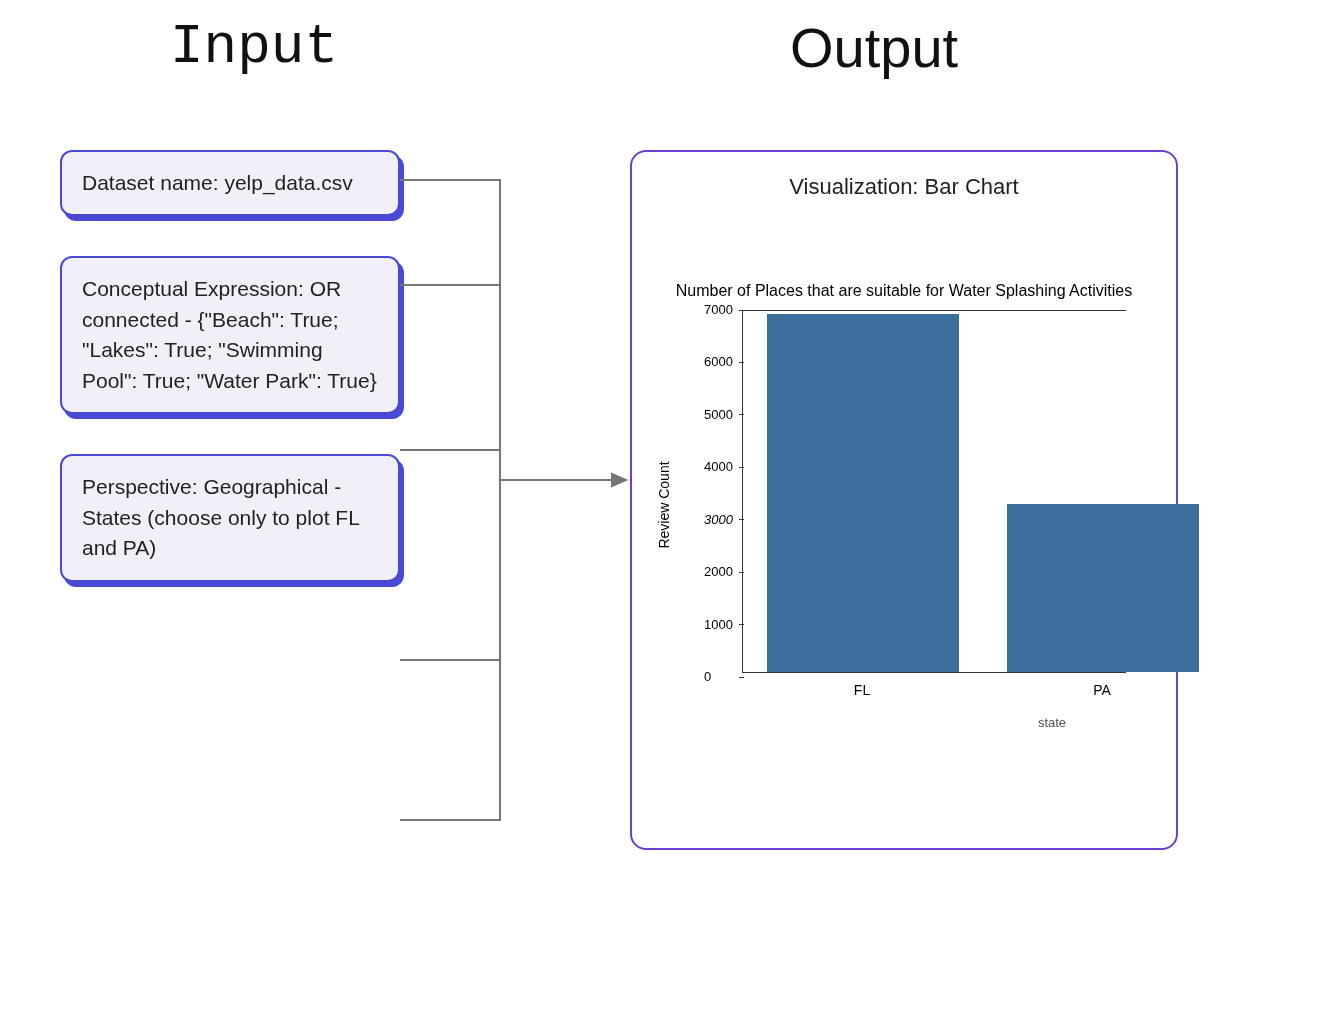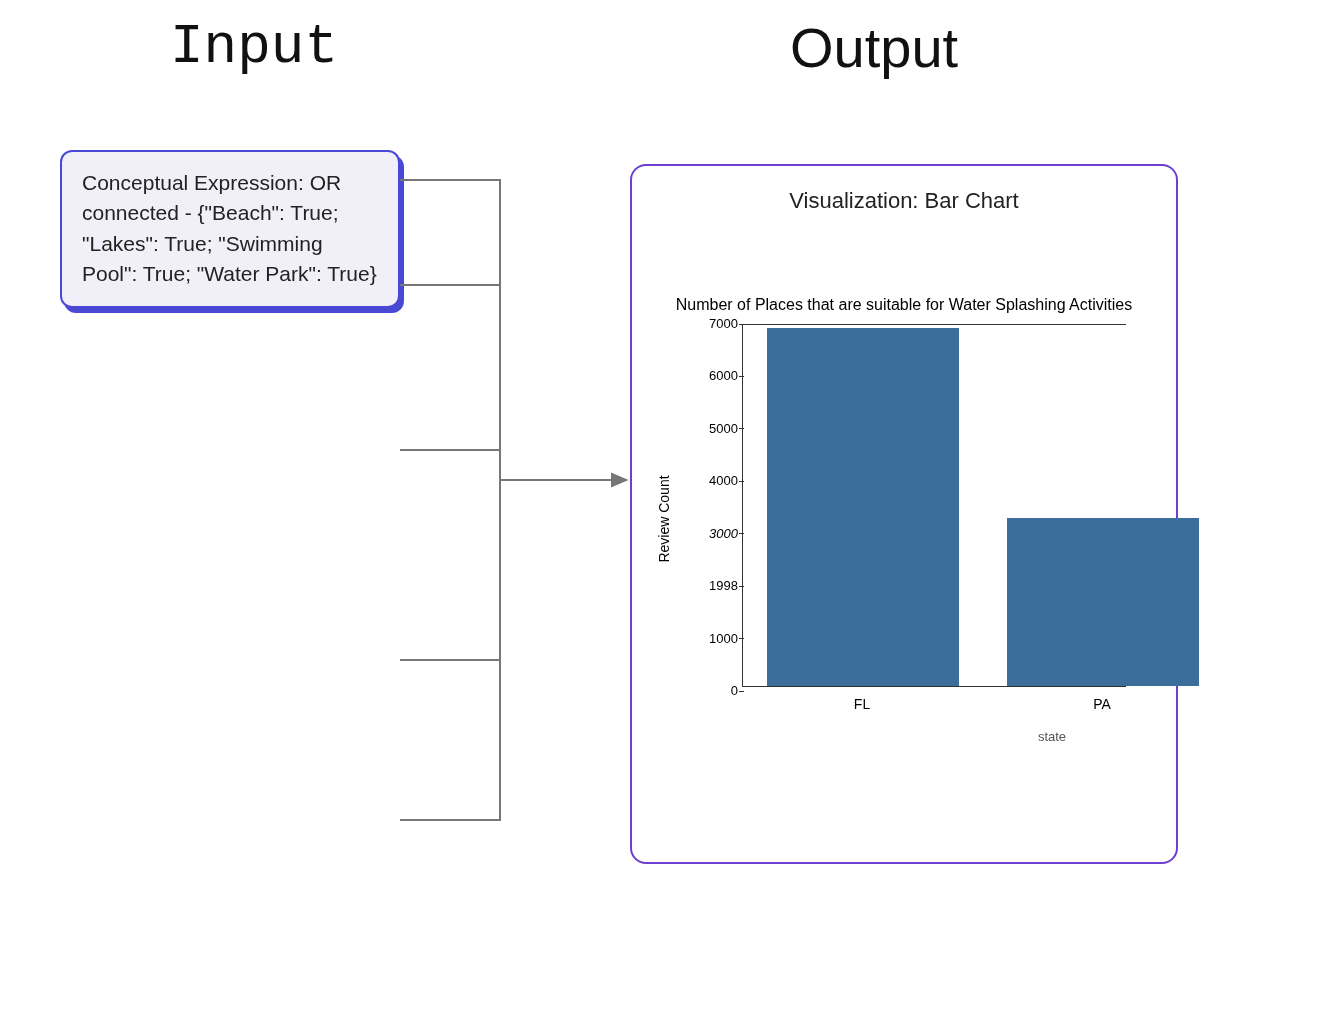--- a/index.html
+++ b/index.html
@@ -37,21 +37,21 @@
   padding: 16px 20px;
   font-size: 21px;
   line-height: 1.45;
   color: #222;
   box-shadow: 4px 5px 0 0 #4a49d6;
 }
 
 .output-panel {
   position: absolute;
   left: 630px;
-  top: 164px;
+  top: 150px;
   width: 548px;
   height: 700px;
   border: 2px solid #6b3fcf;
   border-radius: 16px;
   background: #fff;
 }
 .viz-label {
   position: absolute;
   top: 22px;
   left: 0; right: 0;
@@ -100,21 +100,21 @@
   left: 330px;
   width: 100px;
   text-align: center;
   font-size: 13px;
   color: #555;
 }
 .ytick {
   position: absolute;
   left: 32px;
   width: 34px;
-  text-align: right;
+  text-align: left;
   font-size: 13px;
 }
 .ytick::after {
   content:"";
   position:absolute;
   right:-6px;
   top:50%;
   width:5px;
   border-top:1px solid #333;
 }
@@ -136,21 +136,23 @@
   fill: #777;
 }
 </style>
 </head>
 <body>
 
 <div class="heading heading-input">Input</div>
 <div class="heading heading-output">Output</div>
 
 <div class="input-col">
+  <div class="input-box">Dataset name: yelp_data.csv</div>
   <div class="input-box">Conceptual Expression: OR connected - {"Beach": True; "Lakes": True; "Swimming Pool": True; "Water Park": True}</div>
+  <div class="input-box">Perspective: Geographical - States (choose only to plot FL and PA)</div>
 </div>
 
 <svg class="connector" style="left:0;top:0" width="1336" height="1010">
   <path d="M400,180 L500,180 L500,480"></path>
   <path d="M400,285 L500,285"></path>
   <path d="M400,450 L500,450"></path>
   <path d="M400,660 L500,660 L500,480"></path>
   <path d="M400,820 L500,820 L500,480"></path>
   <path d="M500,480 L612,480"></path>
   <polygon class="arrowhead" points="612,474 612,486 626,480"></polygon>
@@ -165,20 +167,20 @@
         <div class="bar" style="height: 99.2857%; width: 192px; left: 24px;"></div>
         <div class="bar" style="height: 46.4286%; width: 192px; left: 264px;"></div>
       </div>
     <div id="yticks"></div>
     <div id="xticks"></div>
     <div class="xlabel">state</div>
   <div class="xtick" style="left: 170px;">FL</div>
       <div class="xtick" style="left: 410px;">PA</div>
       <div class="ytick" style="top: 387px;">0</div>
       <div class="ytick" style="top: 334.571px;">1000</div>
-      <div class="ytick" style="top: 282.143px;">1998</div>
+      <div class="ytick" style="top: 282.143px;">2000</div>
       <div class="ytick" style="top: 229.714px; font-style: italic;">3000</div>
       <div class="ytick" style="top: 177.286px;">4000</div>
       <div class="ytick" style="top: 124.857px;">5000</div>
       <div class="ytick" style="top: 72.4286px;">6000</div>
       <div class="ytick" style="top: 20px;">7000</div>
     </div>
 </div>
 
 </body></html>

